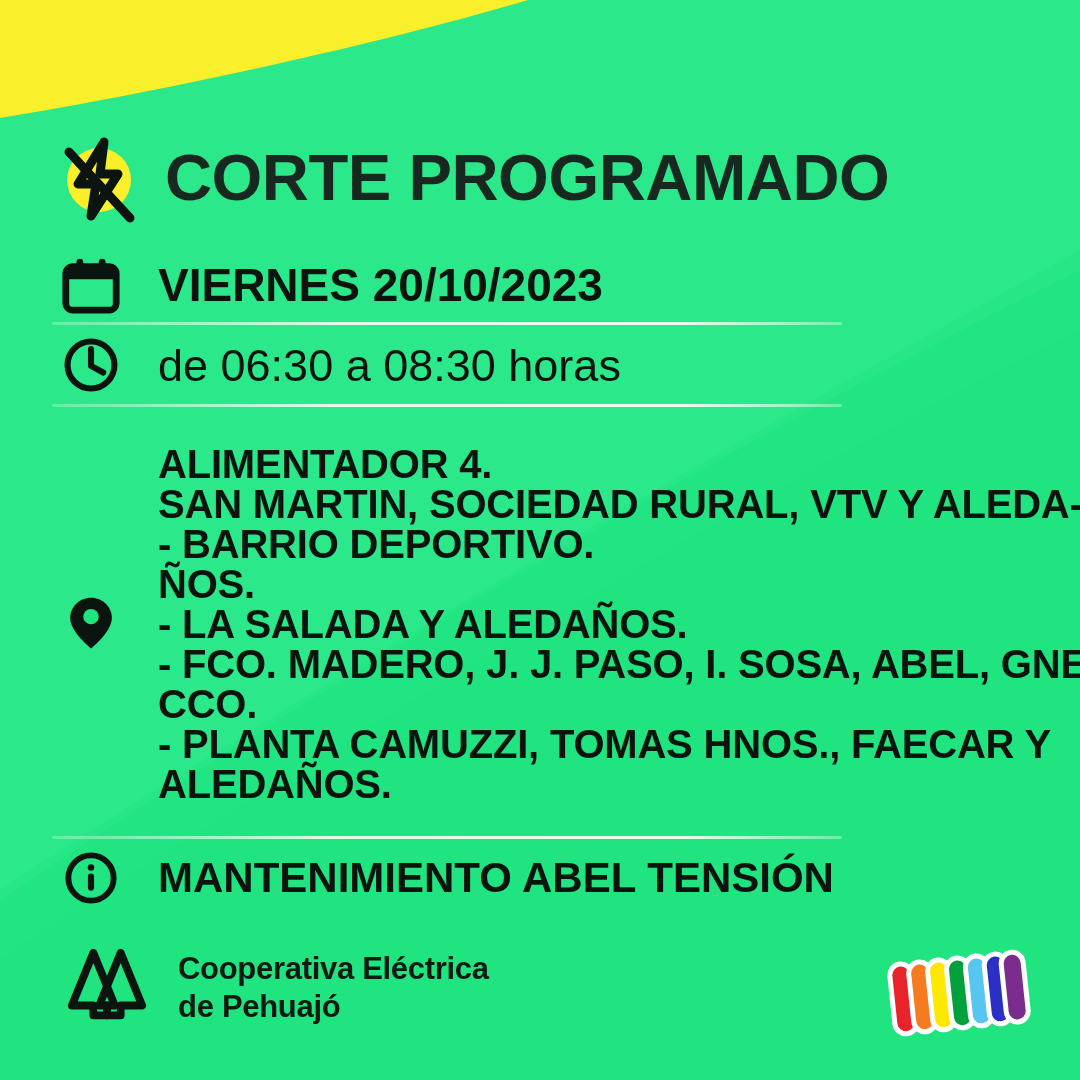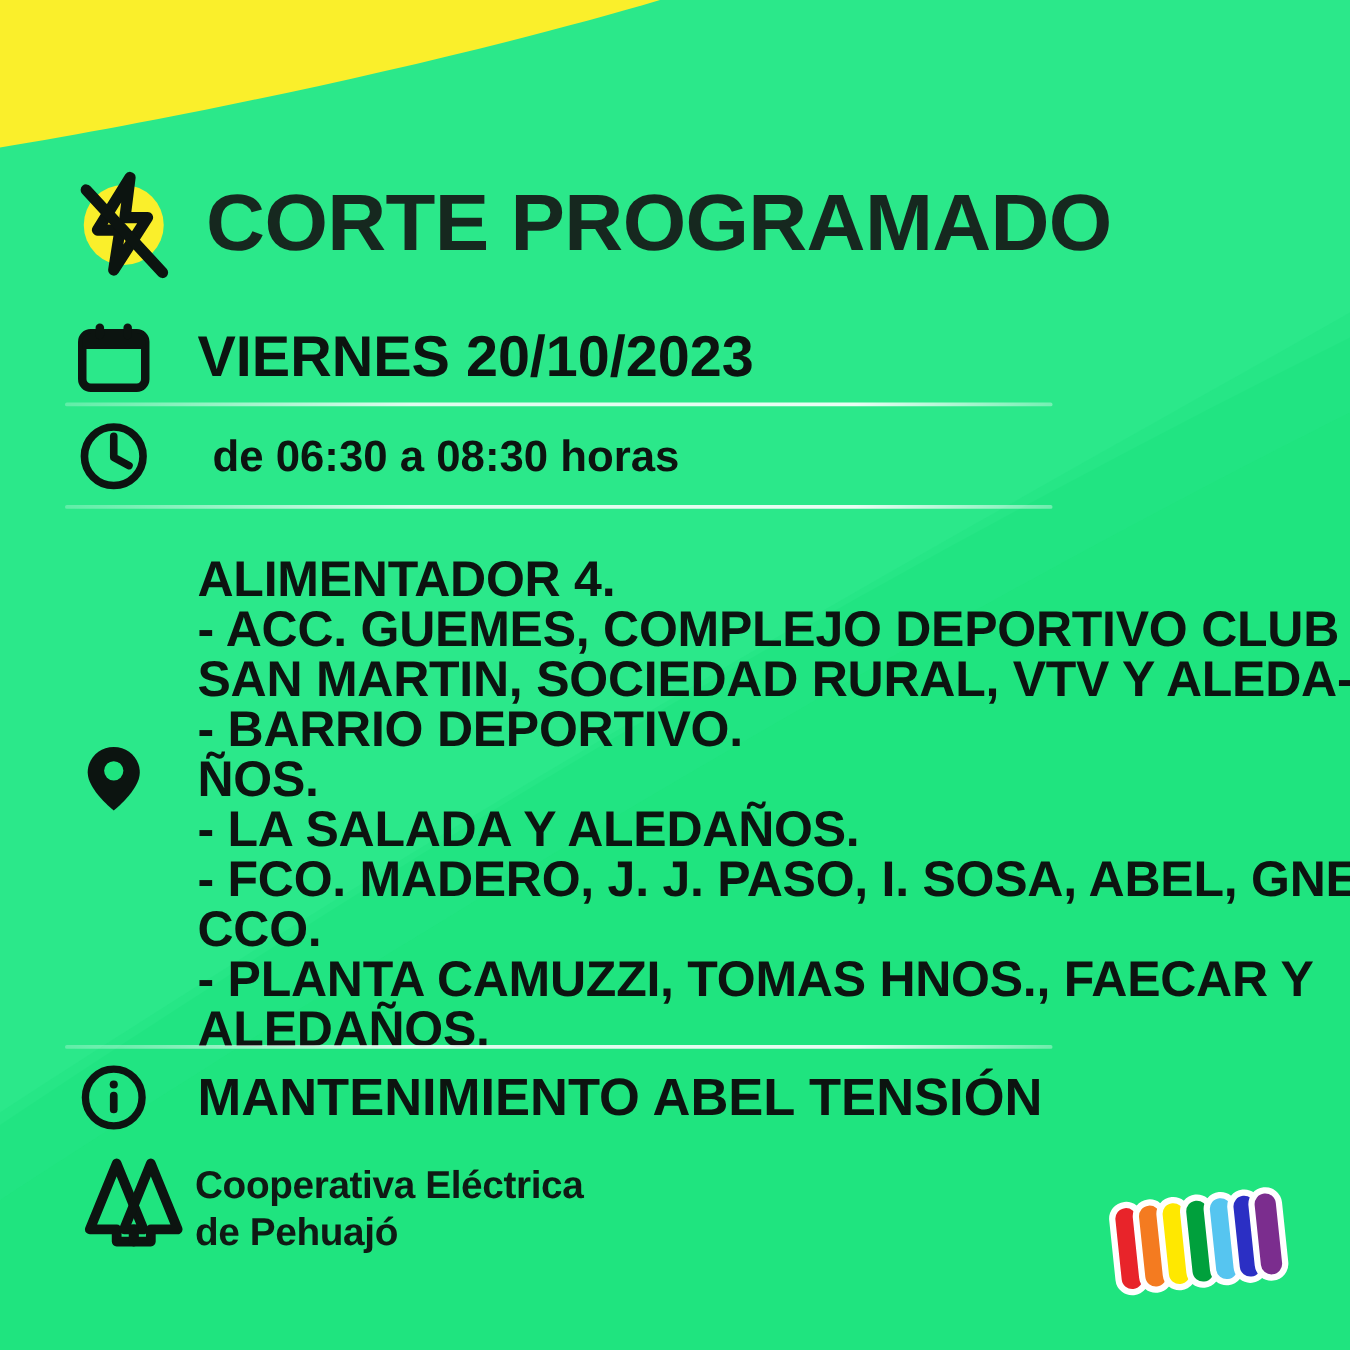--- a/index.html
+++ b/index.html
@@ -37,21 +37,21 @@
   .row-date { left:58px; top:252px; align-items:center;justify-content:center; }
   .row-date .ico { width:66px; height:66px; }
   .row-date .txt {
     margin-left:34px; font-size:46px; font-weight:bold;
     letter-spacing:0px; line-height:1;
   }
 
   .row-time { left:58px; top:332px; align-items:center; }
   .row-time .ico { width:66px; height:66px; }
   .row-time .txt {
-    margin-left:46px; font-size:35px; font-weight:bold; line-height:1;
+    margin-left:34px; font-size:45px; font-weight:normal; line-height:1;
   }
 
   .row-places { left:58px; top:444px; width:990px; }
   .row-places .ico { width:66px; height:66px; margin-top:146px; }
   .places-text {
     margin-left:34px; font-size:40px; font-weight:bold;
     line-height:1.0; color:#0C1410; width:880px;
     letter-spacing:-0.2px;
   }
   .places-text div { white-space:pre; height:40px; }
@@ -66,21 +66,21 @@
   .divider {
     position:absolute; left:52px; height:3px; width:790px;
     background:linear-gradient(90deg, rgba(255,255,255,.25), rgba(255,255,255,.85) 35%, rgba(255,255,255,.9) 80%, rgba(255,255,255,.35));
     border-radius:2px;
   }
   .div-1 { top:322px; }
   .div-2 { top:404px; }
   .div-3 { top:836px; }
 
   
-  .footer { position:absolute; left:58px; top:923px; display:flex; align-items:center; }
+  .footer { position:absolute; left:58px; top:945px; display:flex; align-items:center; gap:22px; }
   .footer .brand {
     font-size:31px; font-weight:bold; color:#0F1A14; line-height:1.22;
     letter-spacing:-0.3px;
   }
   .flag { position:absolute; right:48px; top:948px; width:146px; height:90px; }
 </style>
 </head>
 <body>
 
 <svg id="bg" viewBox="0 0 1080 1080">
@@ -131,21 +131,20 @@
 
   <div class="row row-places">
     <span class="ico">
       <svg viewBox="0 0 64 64" width="58" height="58">
         <path d="M32 4 C19 4 9 14 9 26.5 C9 42 32 60 32 60 C32 60 55 42 55 26.5 C55 14 45 4 32 4 Z" fill="#0C1410"></path>
         <circle cx="32" cy="25" r="8.5" fill="#1FE47F"></circle>
       </svg>
     </span>
     <div class="places-text">
       <div>ALIMENTADOR 4.</div>
-      <div>- ACC. GUEMES, COMPLEJO DEPORTIVO CLUB</div>
       <div>SAN MARTIN, SOCIEDAD RURAL, VTV Y ALEDA-</div>
       <div>- BARRIO DEPORTIVO.</div>
       <div>ÑOS.</div>
       <div>- LA SALADA Y ALEDAÑOS.</div>
       <div>- FCO. MADERO, J. J. PASO, I. SOSA, ABEL, GNE-</div>
       <div>CCO.</div>
       <div>- PLANTA CAMUZZI, TOMAS HNOS., FAECAR Y</div>
       <div>ALEDAÑOS.</div>
     </div>
   </div>

